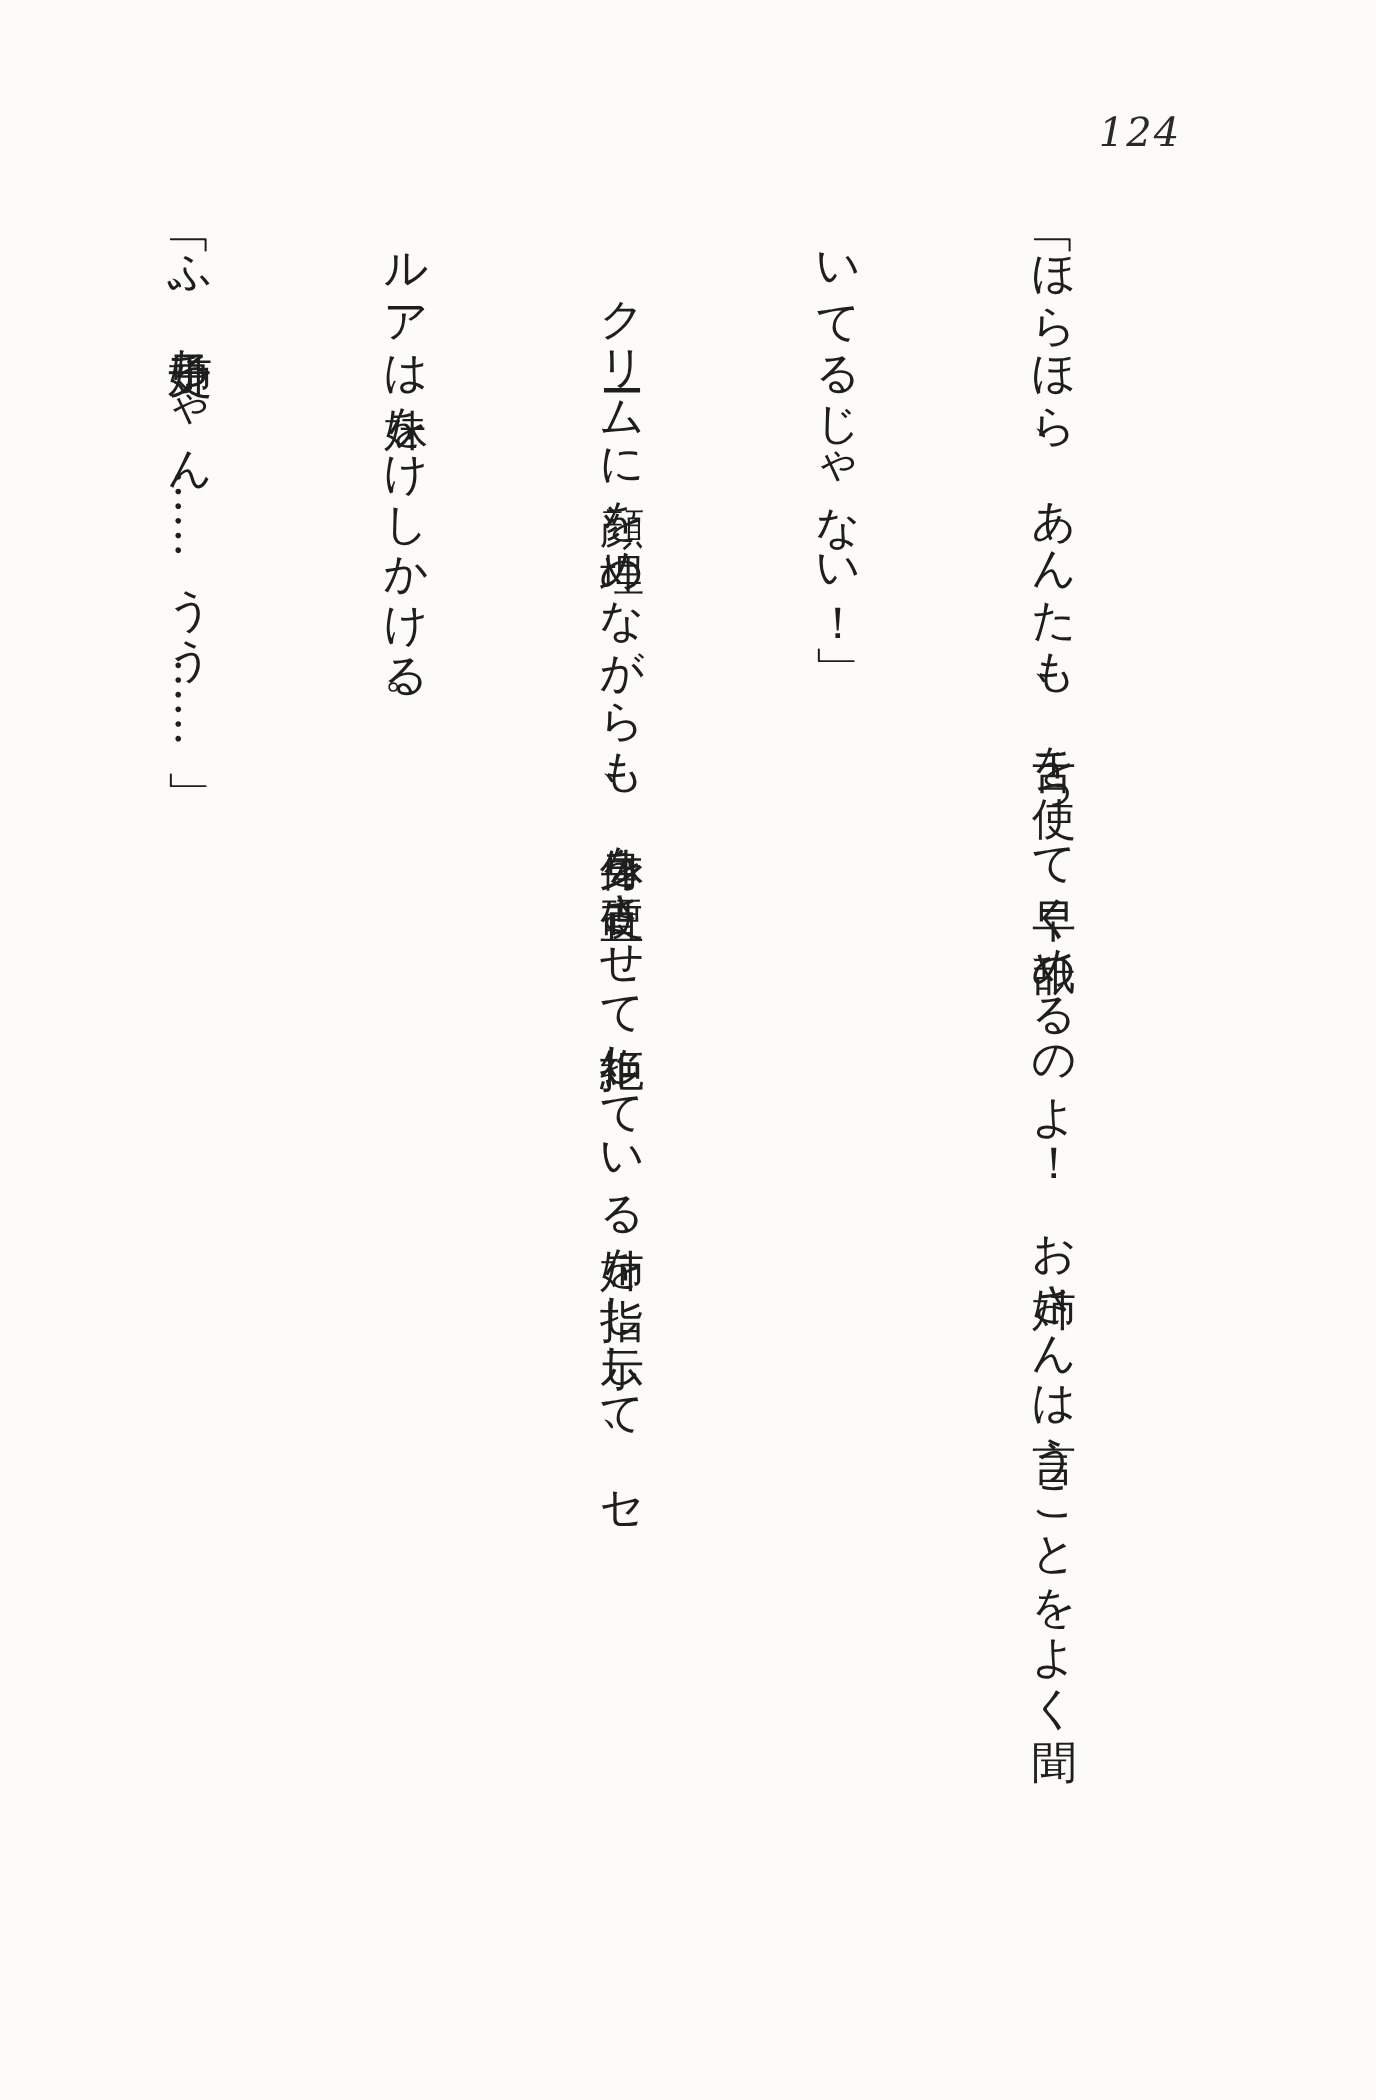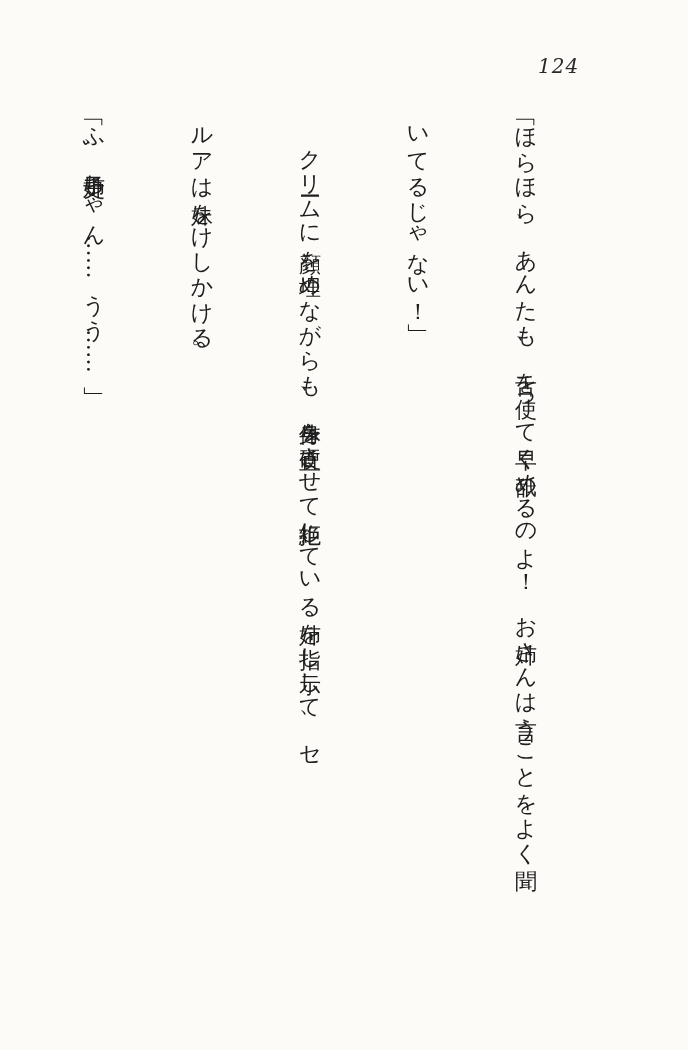--- a/index.html
+++ b/index.html
@@ -17,21 +17,21 @@
     position: relative;
     width: 688px;
     height: 1050px;
     background: #fcfbf8;
   }
   .page-number {
     position: absolute;
     top: 54px;
     left: 538px;
     width: 64px;
-    text-align: left;
+    text-align: center;
     font-size: 20px;
     font-style: italic;
     letter-spacing: 1px;
     color: #2a2a2a;
   }
   .text-block {
     position: absolute;
     top: 112px;
     right: 72px;
     height: 872px;

